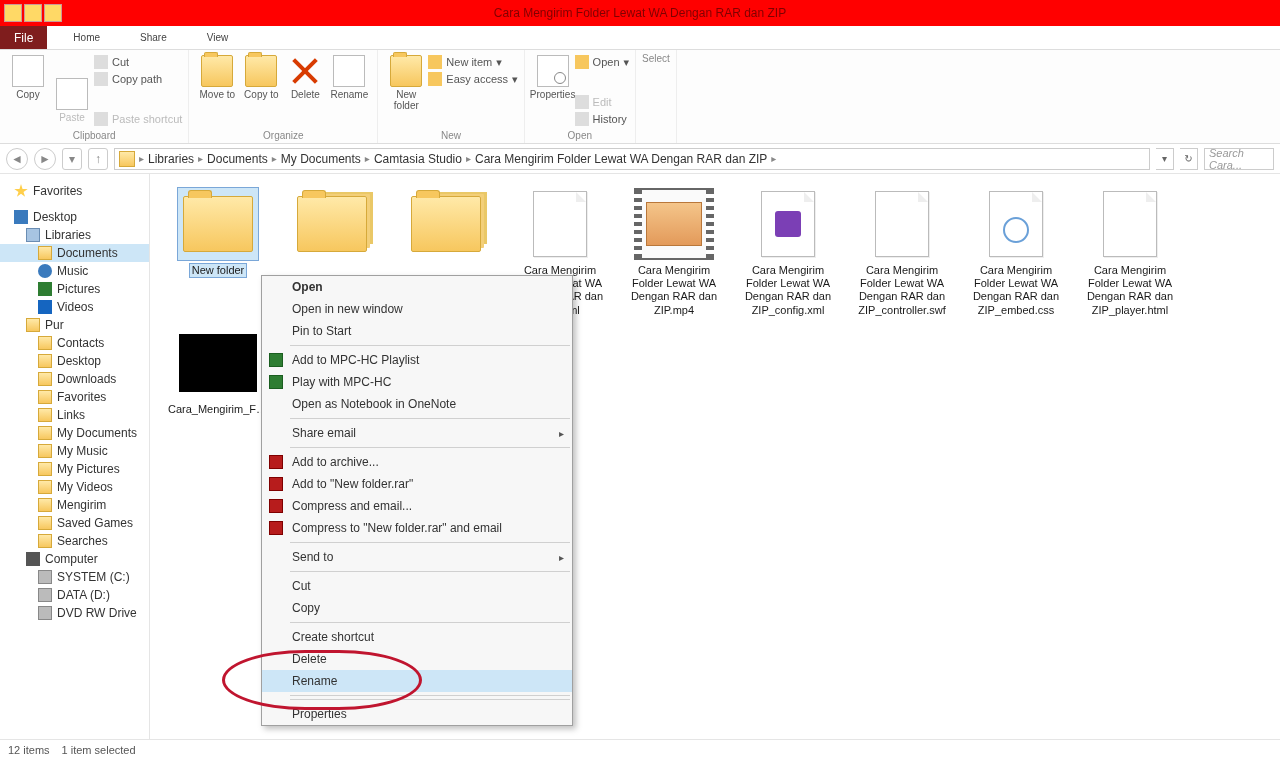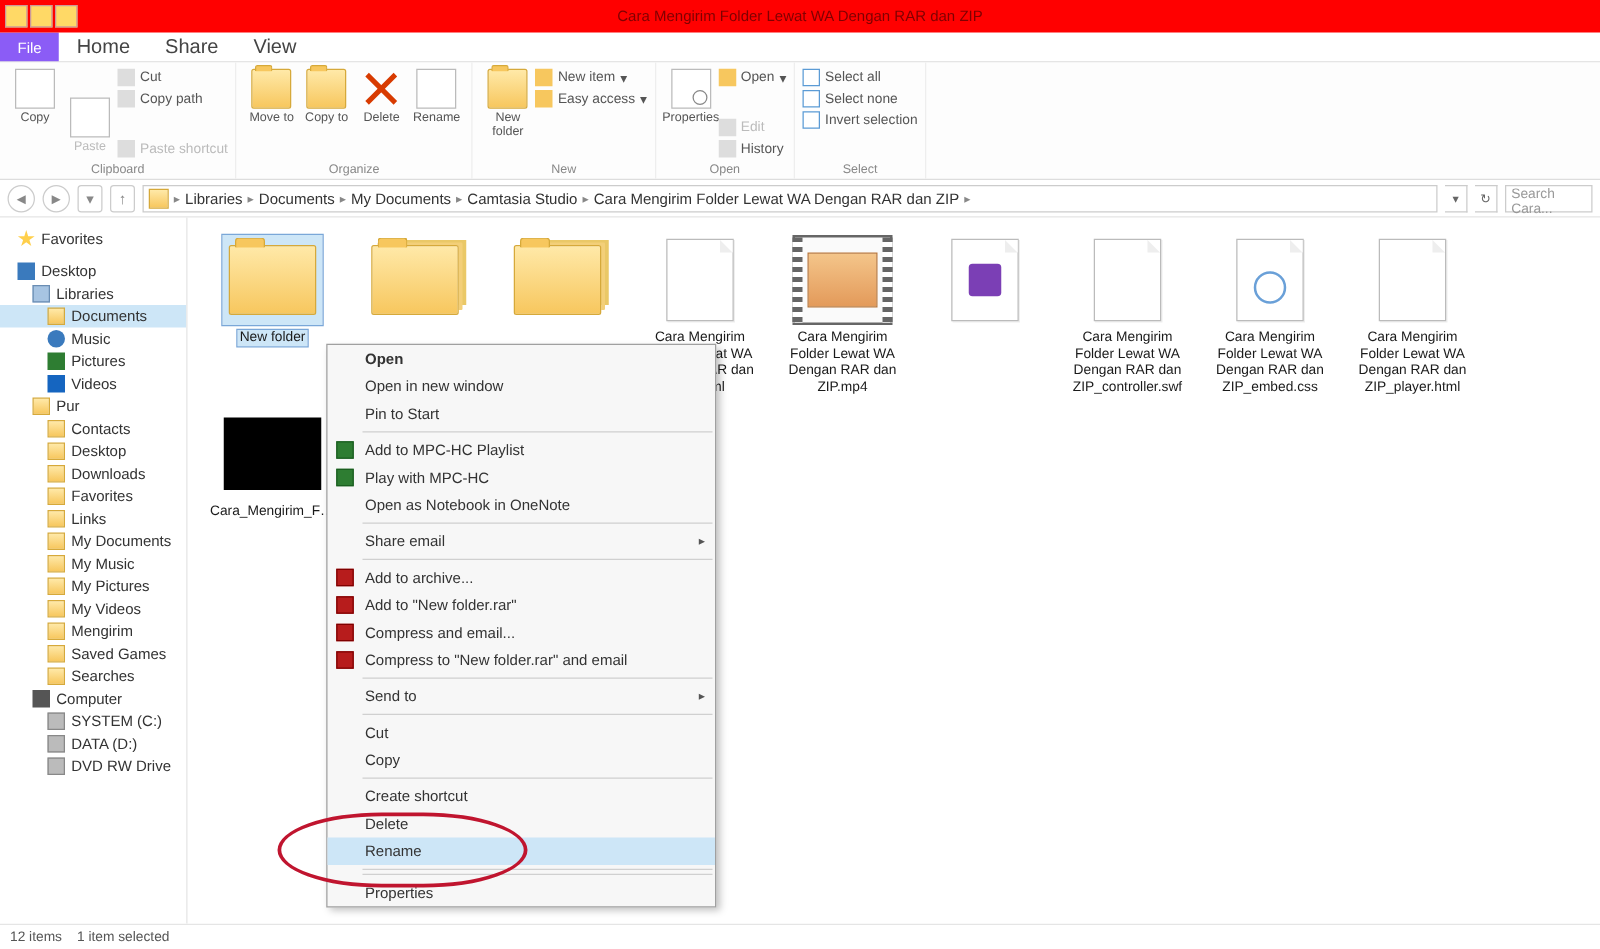--- a/index.html
+++ b/index.html
@@ -6,22 +6,22 @@
   body { width: 1280px; height: 759px; background: #fff; overflow: hidden; font-size: 12px; color: #333; position: relative; }
 
   
   .titlebar { height: 26px; background: #ff0000; display: flex; align-items: center; position: relative; }
   .titlebar .sysicons { display: flex; gap: 2px; padding-left: 4px; }
   .titlebar .sysicons div { width: 18px; height: 18px; background: #ffd966; border: 1px solid #c99; }
   .titlebar .title { position: absolute; left: 50%; transform: translateX(-50%); color: #800000; font-size: 12px; }
 
   
   .tabsrow { height: 24px; background: #fff; border-bottom: 1px solid #ddd; display: flex; align-items: stretch; }
-  .tabsrow .filetab { background: #8b5cf6; color: #fff; padding: 4px 14px; font-size: 12px; display:flex; align-items:center; }
-  .tabsrow .tab { padding: 4px 14px; font-size: 16px; color: #444; display:flex; align-items:center; }
+  .tabsrow .filetab { background: #7f1d1d; color: #fff; padding: 4px 14px; font-size: 12px; display:flex; align-items:center; }
+  .tabsrow .tab { padding: 4px 14px; font-size: 10px; color: #444; display:flex; align-items:center;margin-left:12px; }
 
   
   .ribbon { height: 94px; background: #fdfdfd; border-bottom: 1px solid #ddd; display: flex; }
   .group { border-right: 1px solid #eee; padding: 3px 6px 0 6px; display: flex; flex-direction: column; justify-content: space-between; }
   .group-label { text-align: center; font-size: 10px; color: #888; padding-bottom: 2px; }
   .grow { display: flex; align-items: flex-start; }
   .bigbtn { width: 44px; display: flex; flex-direction: column; align-items: center; gap: 2px; padding-top: 2px; font-size: 10px; color: #555; text-align: center; }
   .bigbtn .ico { width: 32px; height: 32px; }
   .smallcol { display: flex; flex-direction: column; gap: 3px; font-size: 11px; color: #555; padding-top:2px; }
   .smallcol div { display:flex; align-items:center; gap:4px; white-space: nowrap; }
@@ -42,21 +42,21 @@
   .sico.arrow { background:#f7c75e; }
 
   
   .navrow { height: 30px; border-bottom:1px solid #e5e5e5; display:flex; align-items:center; gap:6px; padding:0 6px; }
   .navbtn { width:22px; height:22px; border:1px solid #ccc; border-radius:50%; display:flex; align-items:center; justify-content:center; color:#888; font-size:12px; }
   .navbtn.sq { border-radius:3px; width:20px; }
   .addr { flex:1; height:22px; border:1px solid #ccc; display:flex; align-items:center; padding:0 4px; gap:4px; font-size:12px; color:#333; overflow:hidden; }
   .addr .crumb { display:flex; align-items:center; gap:4px; white-space:nowrap; }
   .addr .sep { color:#888; font-size:10px; }
   .addr .fico { width:16px; height:16px; background:linear-gradient(#ffe9a8,#f7c75e); border:1px solid #d6a93a; }
-  .searchbox { width:70px; height:22px; border:1px solid #ccc; padding:0 4px; display:flex; align-items:flex-start; color:#999; font-size:11px; }
+  .searchbox { width:70px; height:22px; border:1px solid #ccc; padding:0 4px; display:flex; align-items:center; color:#999; font-style:italic; font-size:11px; }
   .addrbtn { width:18px; height:22px; border:1px solid #ccc; border-left:none; display:flex; align-items:center; justify-content:center; font-size:10px; color:#666; }
 
   
   .main { display:flex; height: calc(759px - 26px - 24px - 94px - 30px - 20px); }
   .sidebar { width:150px; border-right:1px solid #e5e5e5; padding:8px 0; overflow:hidden; }
   .sidebar .item { display:flex; align-items:center; gap:5px; padding:2px 6px 2px 14px; font-size:12px; color:#333; white-space:nowrap; }
   .sidebar .item.l2 { padding-left:26px; }
   .sidebar .item.l3 { padding-left:38px; }
   .sidebar .item.sel { background:#cde6f7; }
   .sidebar .spacer { height:8px; }
@@ -213,36 +213,20 @@
         <div>
             <span class="sico clip"></span>
             <span>History</span>
           </div>
       </div>
     </div>
     <div class="group-label">Open</div>
   </div>
 
   <div class="group">
-    <div class="grow">
-      <div class="smallcol">
-        <div>
-            <span class="sico box"></span>
-            <span>Select all</span>
-          </div>
-        <div>
-            <span class="sico box"></span>
-            <span>Select none</span>
-          </div>
-        <div>
-            <span class="sico box"></span>
-            <span>Invert selection</span>
-          </div>
-      </div>
-    </div>
     <div class="group-label">Select</div>
   </div>
 </div>
 
 <div class="navrow">
   <div class="navbtn">◄</div>
   <div class="navbtn">►</div>
   <div class="navbtn sq">▾</div>
   <div class="navbtn sq">↑</div>
   <div class="addr">
@@ -406,20 +390,21 @@
       <div class="fitem vidthumb">
           <div class="thumb">
             <div class="inner"></div>
           </div>
           <span class="lbl trunc">Cara Mengirim Folder Lewat WA Dengan RAR dan ZIP.mp4</span>
         </div>
       <div class="fitem">
           <div class="thumb page acc">
             <div class="pg"></div>
           </div>
+          <span class="lbl trunc">Cara Mengirim Folder Lewat WA Dengan RAR dan ZIP_config.xml</span>
         </div>
       <div class="fitem">
           <div class="thumb page">
             <div class="pg"></div>
           </div>
           <span class="lbl trunc">Cara Mengirim Folder Lewat WA Dengan RAR dan ZIP_controller.swf</span>
         </div>
       <div class="fitem">
           <div class="thumb page js">
             <div class="pg"></div>

